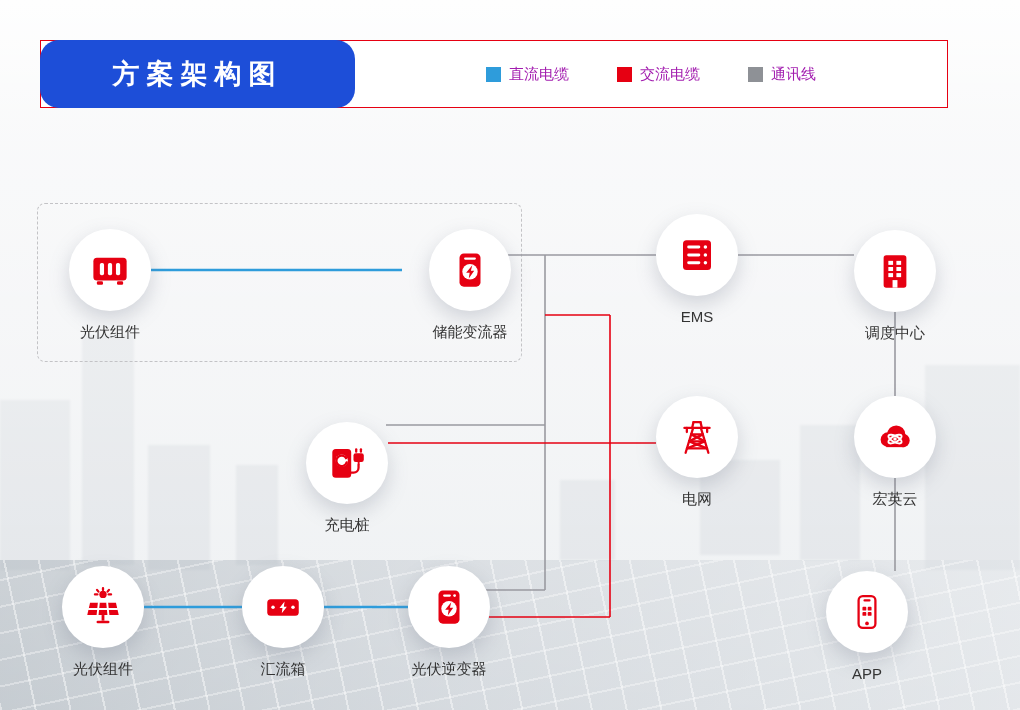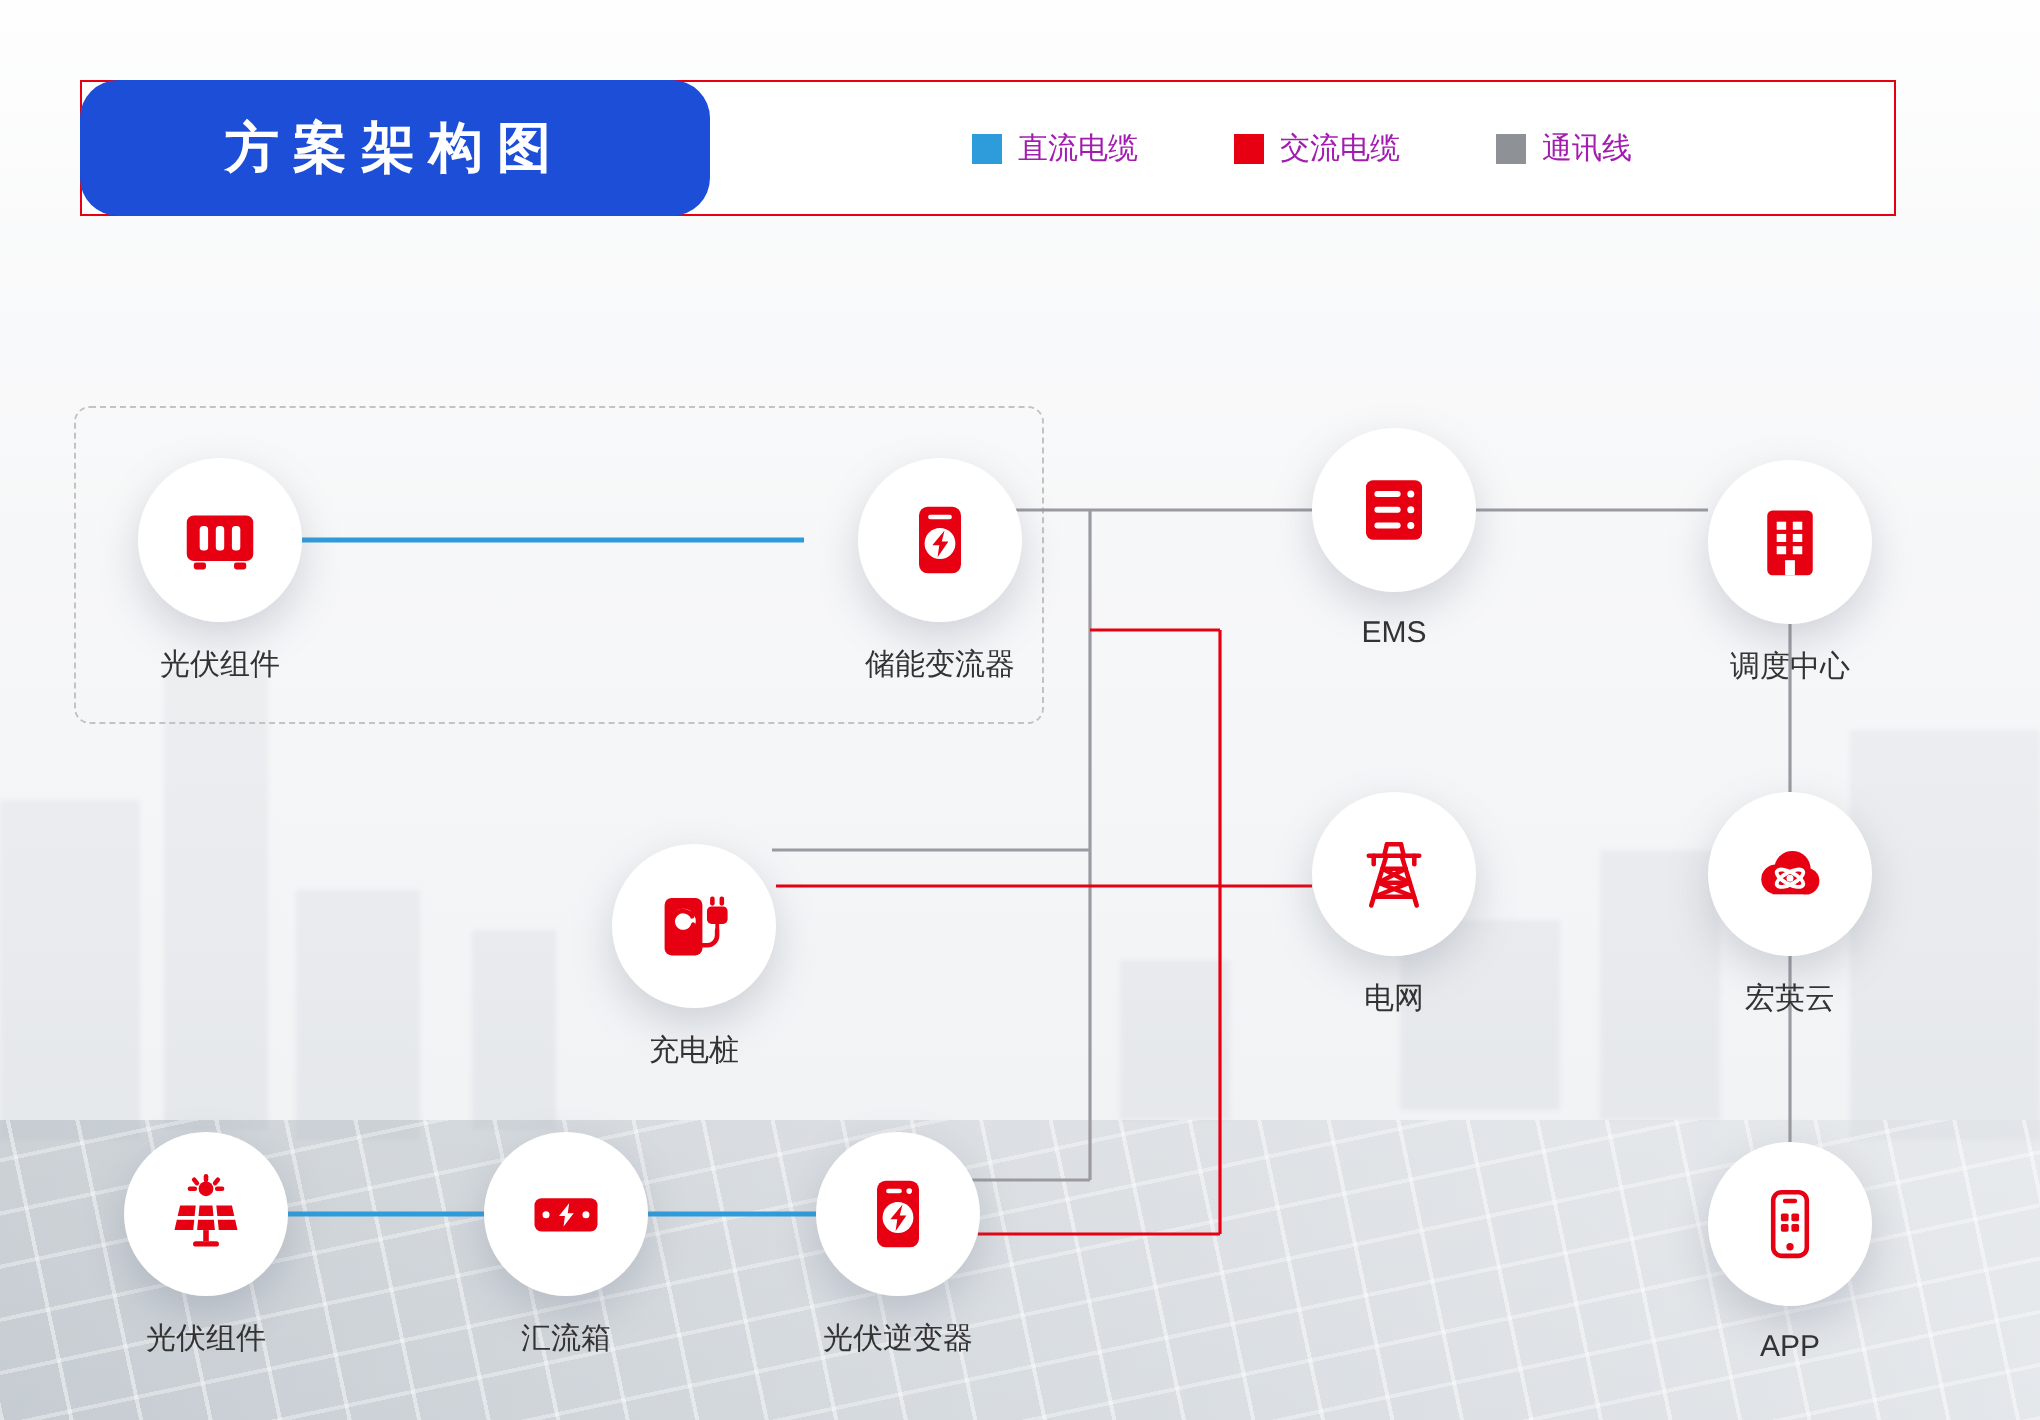--- a/index.html
+++ b/index.html
@@ -277,21 +277,21 @@
         <rect class="r" x="6" y="2.5" width="12" height="19" rx="2.5"></rect>
         <rect class="w" x="8.6" y="4.8" width="4.5" height="1.3" rx="0.65"></rect>
         <circle class="w" cx="15.2" cy="5.45" r="0.8"></circle>
         <circle class="w" cx="12" cy="13" r="4.4"></circle>
         <polygon class="r" points="13.3,9.3 9.8,13.5 11.8,13.5 11.3,16.9 14.4,12.4 12.5,12.4"></polygon>
       </svg>
     </div>
     <div class="label">光伏逆变器</div>
   </div>
 
-  <div class="node" style="left:854px;top:571px;">
+  <div class="node" style="left:826px;top:571px;">
     <div class="circle">
       <svg viewBox="0 0 24 24">
         <g class="rs" stroke-width="1.5">
           <rect x="7.2" y="2.9" width="9.6" height="18.2" rx="2.4"></rect>
           <path d="M10.6,5.4 H13.4"></path>
         </g>
         <rect class="r" x="9.4" y="9" width="2.2" height="2.2" rx="0.5"></rect>
         <rect class="r" x="12.4" y="9" width="2.2" height="2.2" rx="0.5"></rect>
         <rect class="r" x="9.4" y="12" width="2.2" height="2.2" rx="0.5"></rect>
         <rect class="r" x="12.4" y="12" width="2.2" height="2.2" rx="0.5"></rect>

